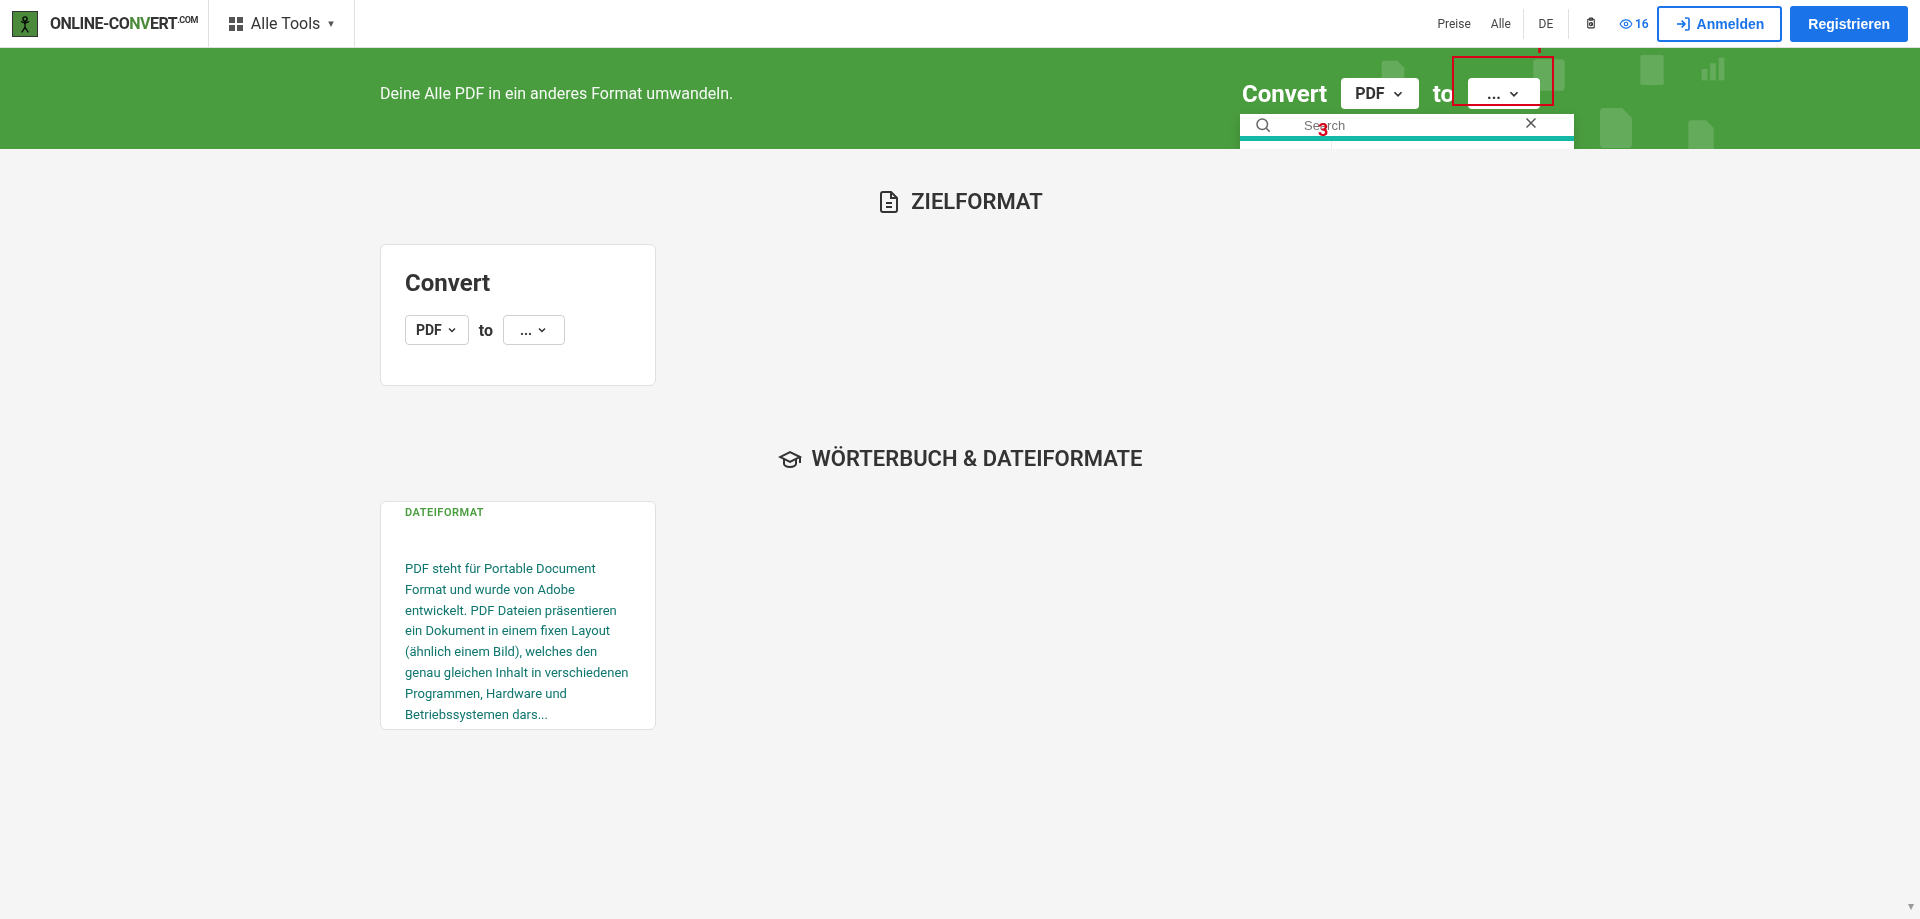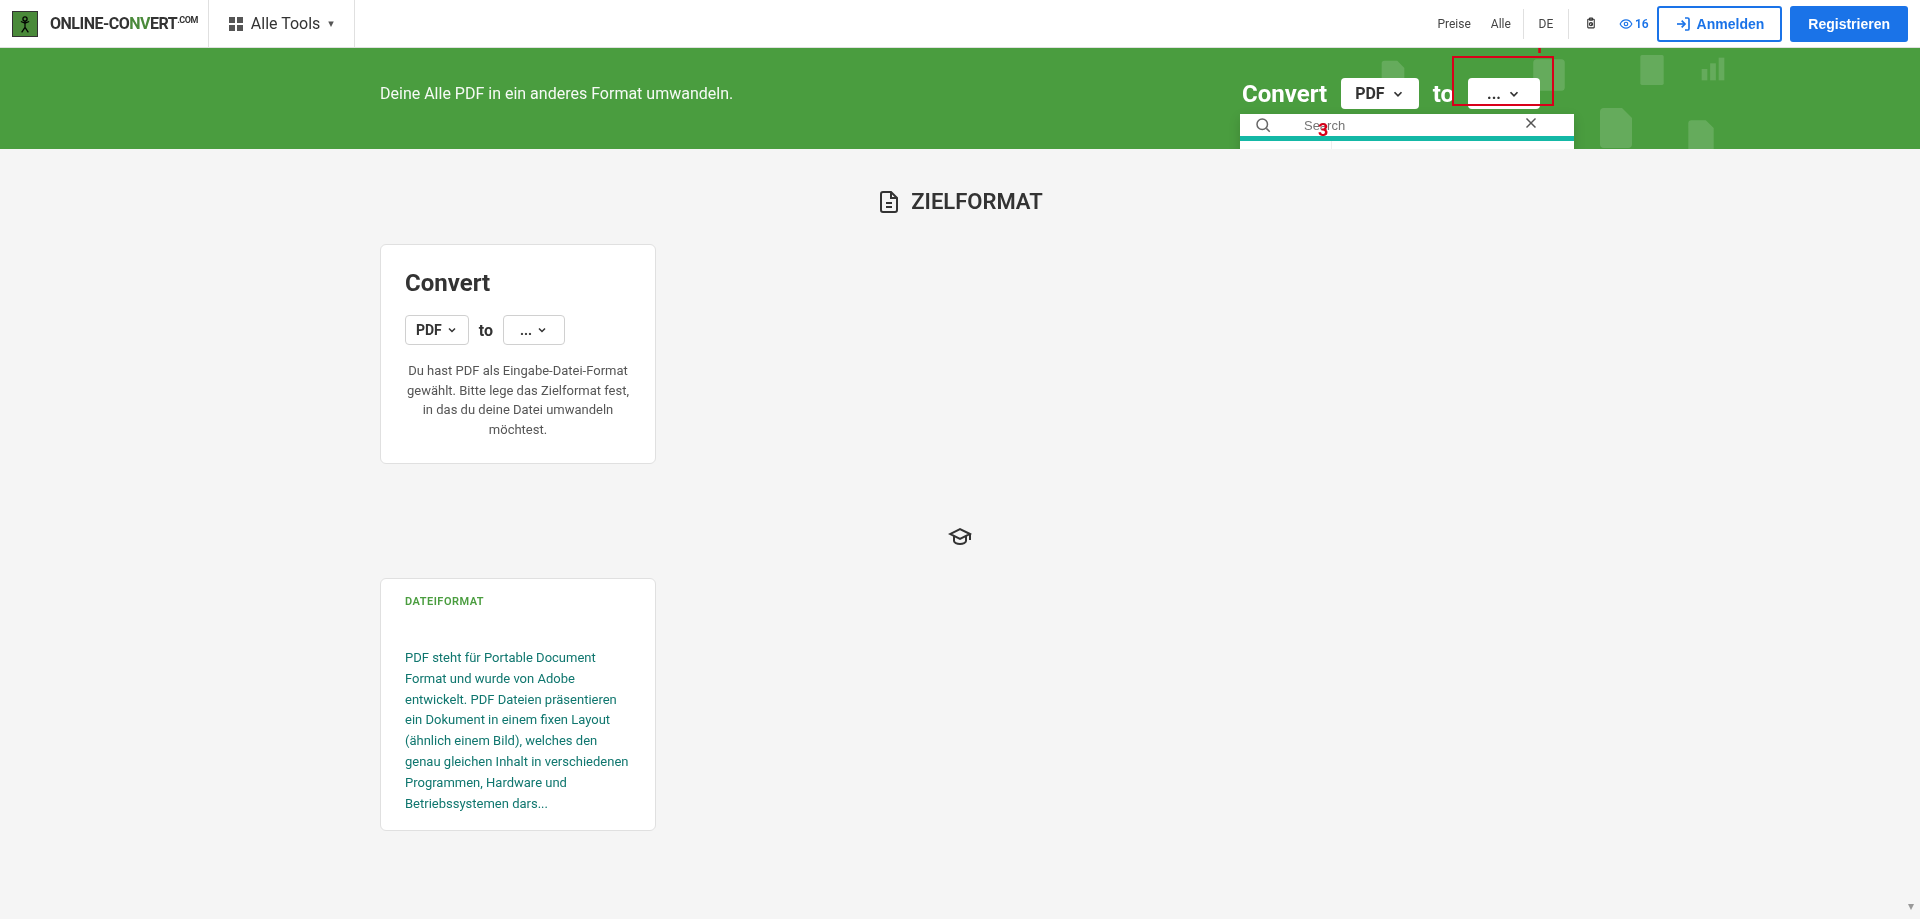--- a/index.html
+++ b/index.html
@@ -253,32 +253,32 @@
           </svg>
       </div>
       <span style="font-weight:700;">to</span>
       <div class="card-select" style="min-width:62px; justify-content:center;">
         <span>...</span>
         <svg width="12" height="12" viewBox="0 0 24 24" fill="none" stroke="#333" stroke-width="3">
             <polyline points="6 9 12 15 18 9"></polyline>
           </svg>
       </div>
     </div>
-    <p class="card-hint">Du hast PDF als Eingabe-Datei-Format gewählt. Bitte lege das Zielformat fest, in das du deine Datei umwandeln möchtest.</p>
   </div>
 
   <div style="height:60px;"></div>
 
   <div class="section-title">
     <svg viewBox="0 0 24 24" fill="none" stroke="#333" stroke-width="2">
         <path d="M22 10L12 5 2 10l10 5 10-5z"></path>
         <path d="M6 12v5c0 1.5 2.7 3 6 3s6-1.5 6-3v-5"></path>
         <line x1="22" y1="10" x2="22" y2="16"></line>
       </svg>
-  </div>
-
-  <div class="card" style="padding:16px 24px;">
+    <span>WÖRTERBUCH &amp; DATEIFORMATE</span>
+  </div>
+
+  <div class="card" style="padding:4px 24px;">
     <div class="dict-label">DATEIFORMAT</div>
     <div class="dict-body">PDF steht für Portable Document Format und wurde von Adobe entwickelt. PDF Dateien präsentieren ein Dokument in einem fixen Layout (ähnlich einem Bild), welches den genau gleichen Inhalt in verschiedenen Programmen, Hardware und Betriebssystemen dars...</div>
   </div>
 </div>
 
 <div class="scroll-hint">▾</div>
 
 </body></html>

